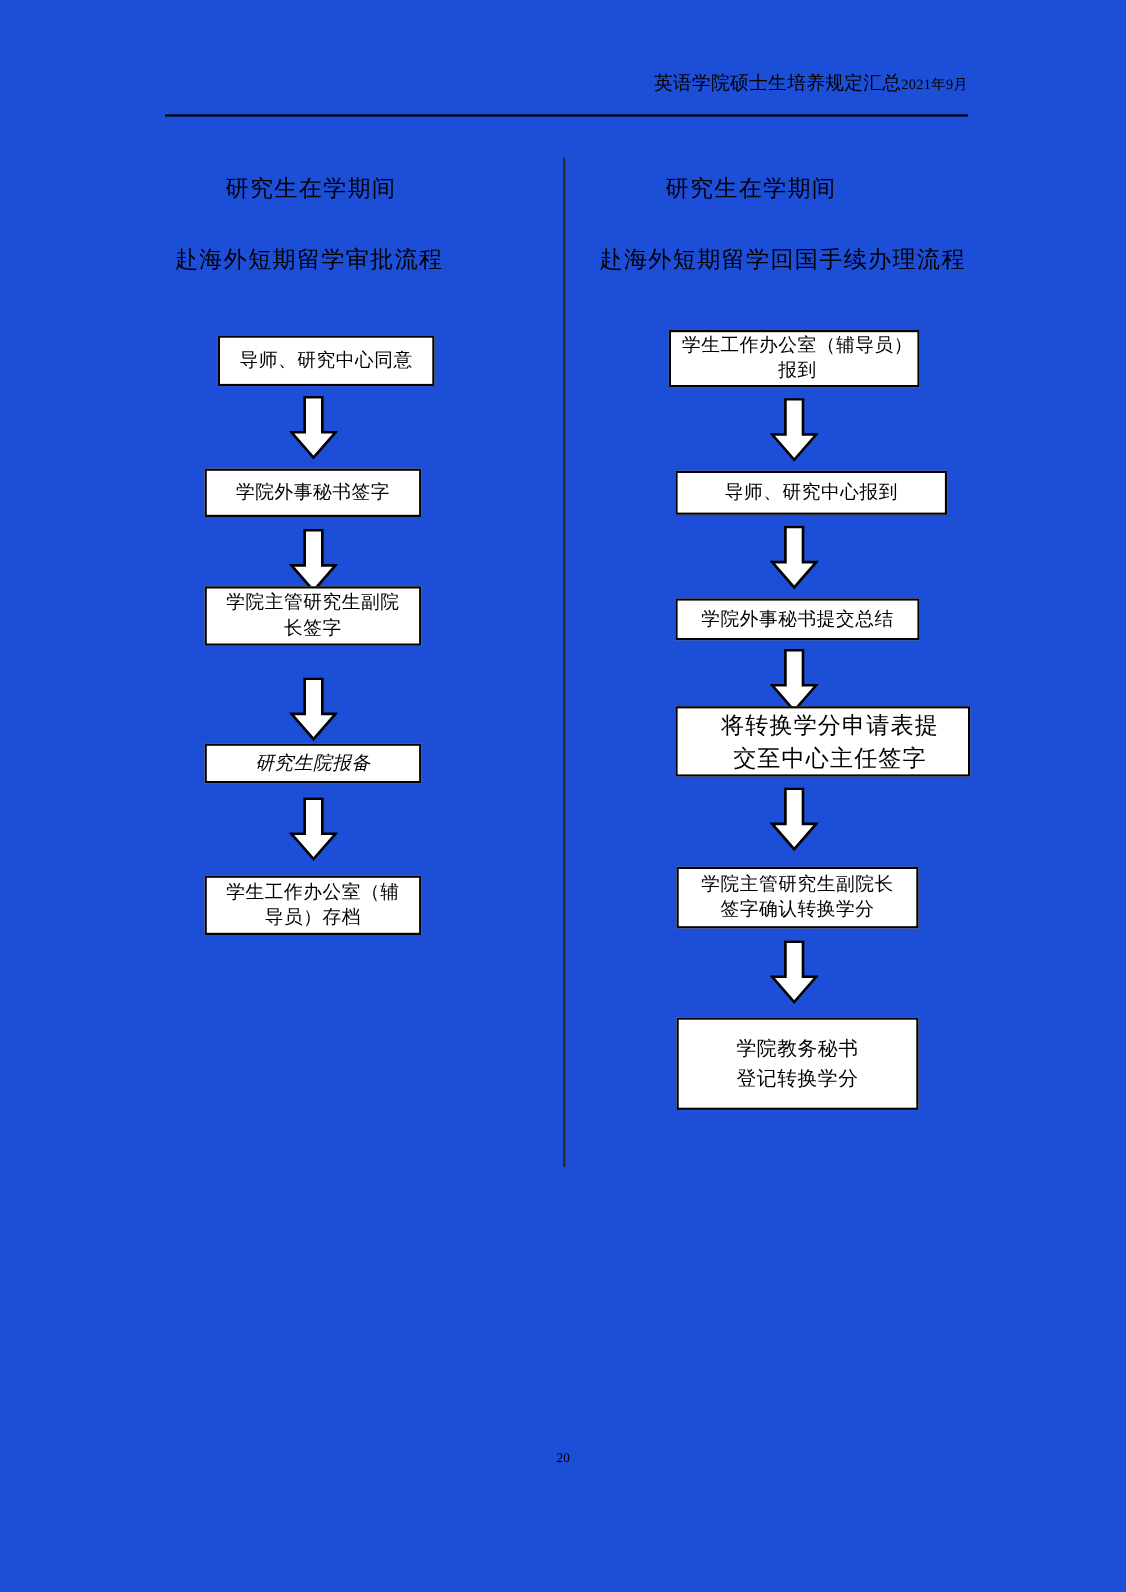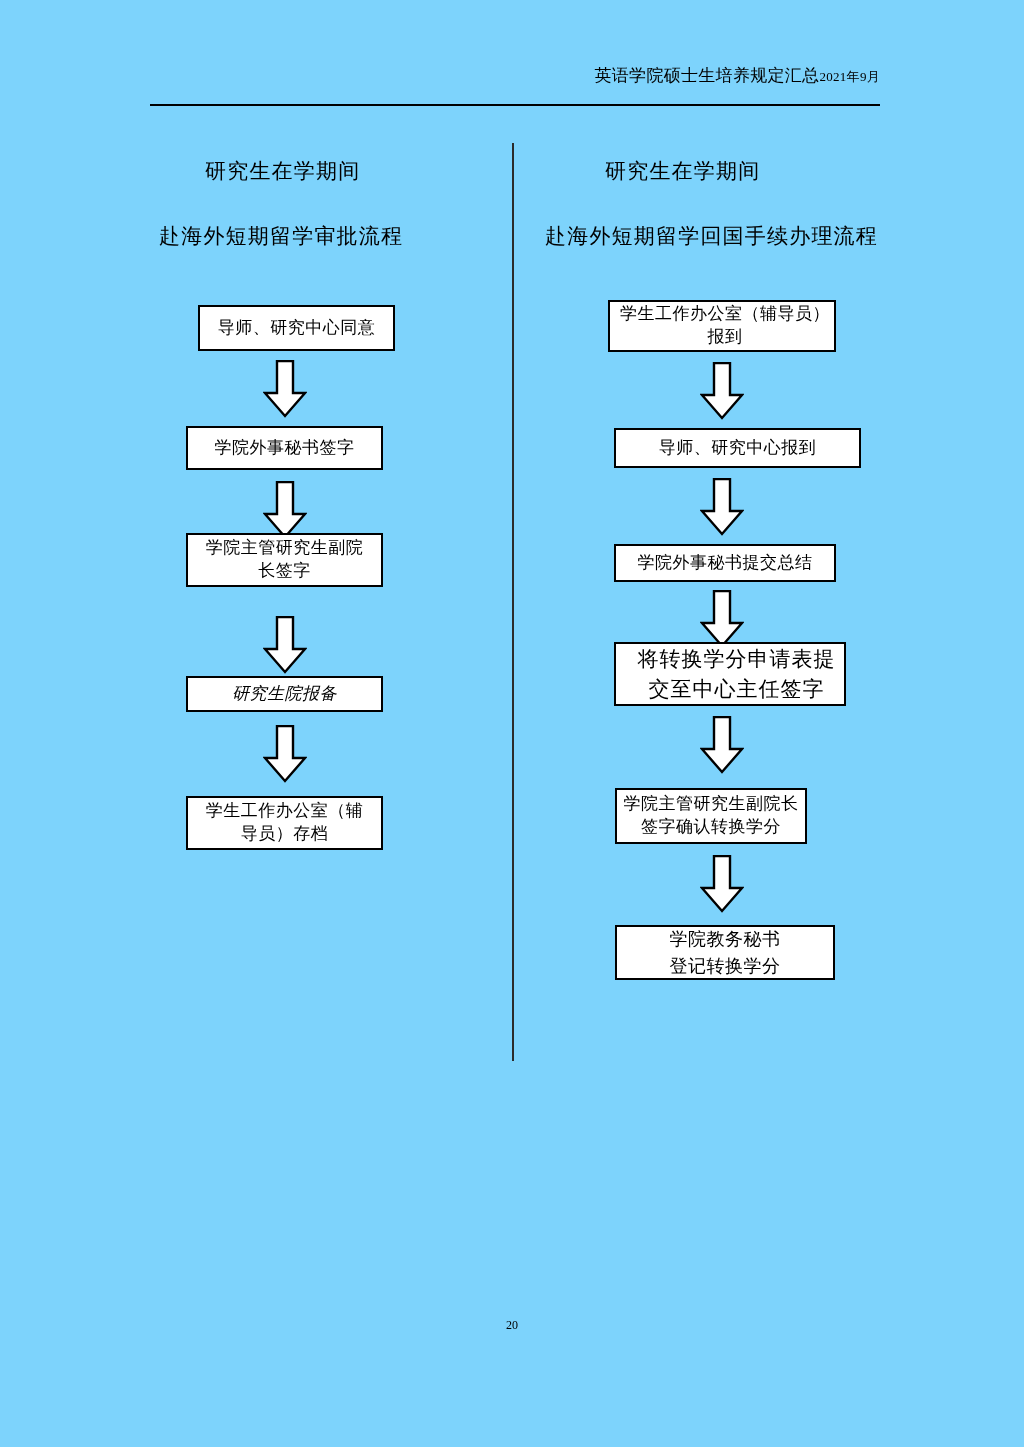--- a/index.html
+++ b/index.html
@@ -8,21 +8,21 @@
     background: #ffffff;
   }
   body {
     font-family: "Liberation Serif", "DejaVu Serif", serif;
     color: #000000;
   }
   .page {
     position: relative;
     width: 1024px;
     height: 1447px;
-    background: #7dd3fc;
+    background: #1d4ed8;
     overflow: hidden;
   }
 
   
   .page-header {
     position: absolute;
     left: 150px;
     top: 64px;
     width: 730px;
     text-align: right;
@@ -202,47 +202,47 @@
   <div class="flow-box" style="left:614px; top:544px; width:222px; height:38px;">
     <span>学院外事秘书提交总结</span>
   </div>
 
   <div class="block-arrow" style="left:700px; top:590px;">
     <svg viewBox="0 0 44 58" preserveAspectRatio="none">
       <polygon points="14,1 30,1 30,33 42,33 22,56 2,33 14,33" fill="#ffffff" stroke="#000000" stroke-width="2.4" stroke-linejoin="miter"></polygon>
     </svg>
   </div>
 
-  <div class="flow-box big" style="left:614px; top:642px; width:232px; height:64px;padding-left:17px;">
+  <div class="flow-box big" style="left:614px; top:642px; width:268px; height:64px;padding-left:17px;">
     <div>
       <div>将转换学分申请表提</div>
       <div>交至中心主任签字</div>
     </div>
   </div>
 
   <div class="block-arrow" style="left:700px; top:716px;">
     <svg viewBox="0 0 44 58" preserveAspectRatio="none">
       <polygon points="14,1 30,1 30,33 42,33 22,56 2,33 14,33" fill="#ffffff" stroke="#000000" stroke-width="2.4" stroke-linejoin="miter"></polygon>
     </svg>
   </div>
 
-  <div class="flow-box" style="left:615px; top:788px; width:192px; height:56px;">
+  <div class="flow-box" style="left:615px; top:788px; width:220px; height:56px;">
     <div>
       <div>学院主管研究生副院长</div>
       <div>签字确认转换学分</div>
     </div>
   </div>
 
   <div class="block-arrow" style="left:700px; top:855px;">
     <svg viewBox="0 0 44 58" preserveAspectRatio="none">
       <polygon points="14,1 30,1 30,33 42,33 22,56 2,33 14,33" fill="#ffffff" stroke="#000000" stroke-width="2.4" stroke-linejoin="miter"></polygon>
     </svg>
   </div>
 
-  <div class="flow-box mid" style="left:615px; top:925px; width:220px; height:55px;">
+  <div class="flow-box mid" style="left:615px; top:925px; width:220px; height:84px;">
     <div>
       <div>学院教务秘书</div>
       <div>登记转换学分</div>
     </div>
   </div>
 
   <div class="page-number">20</div>
 
 </div>
 

